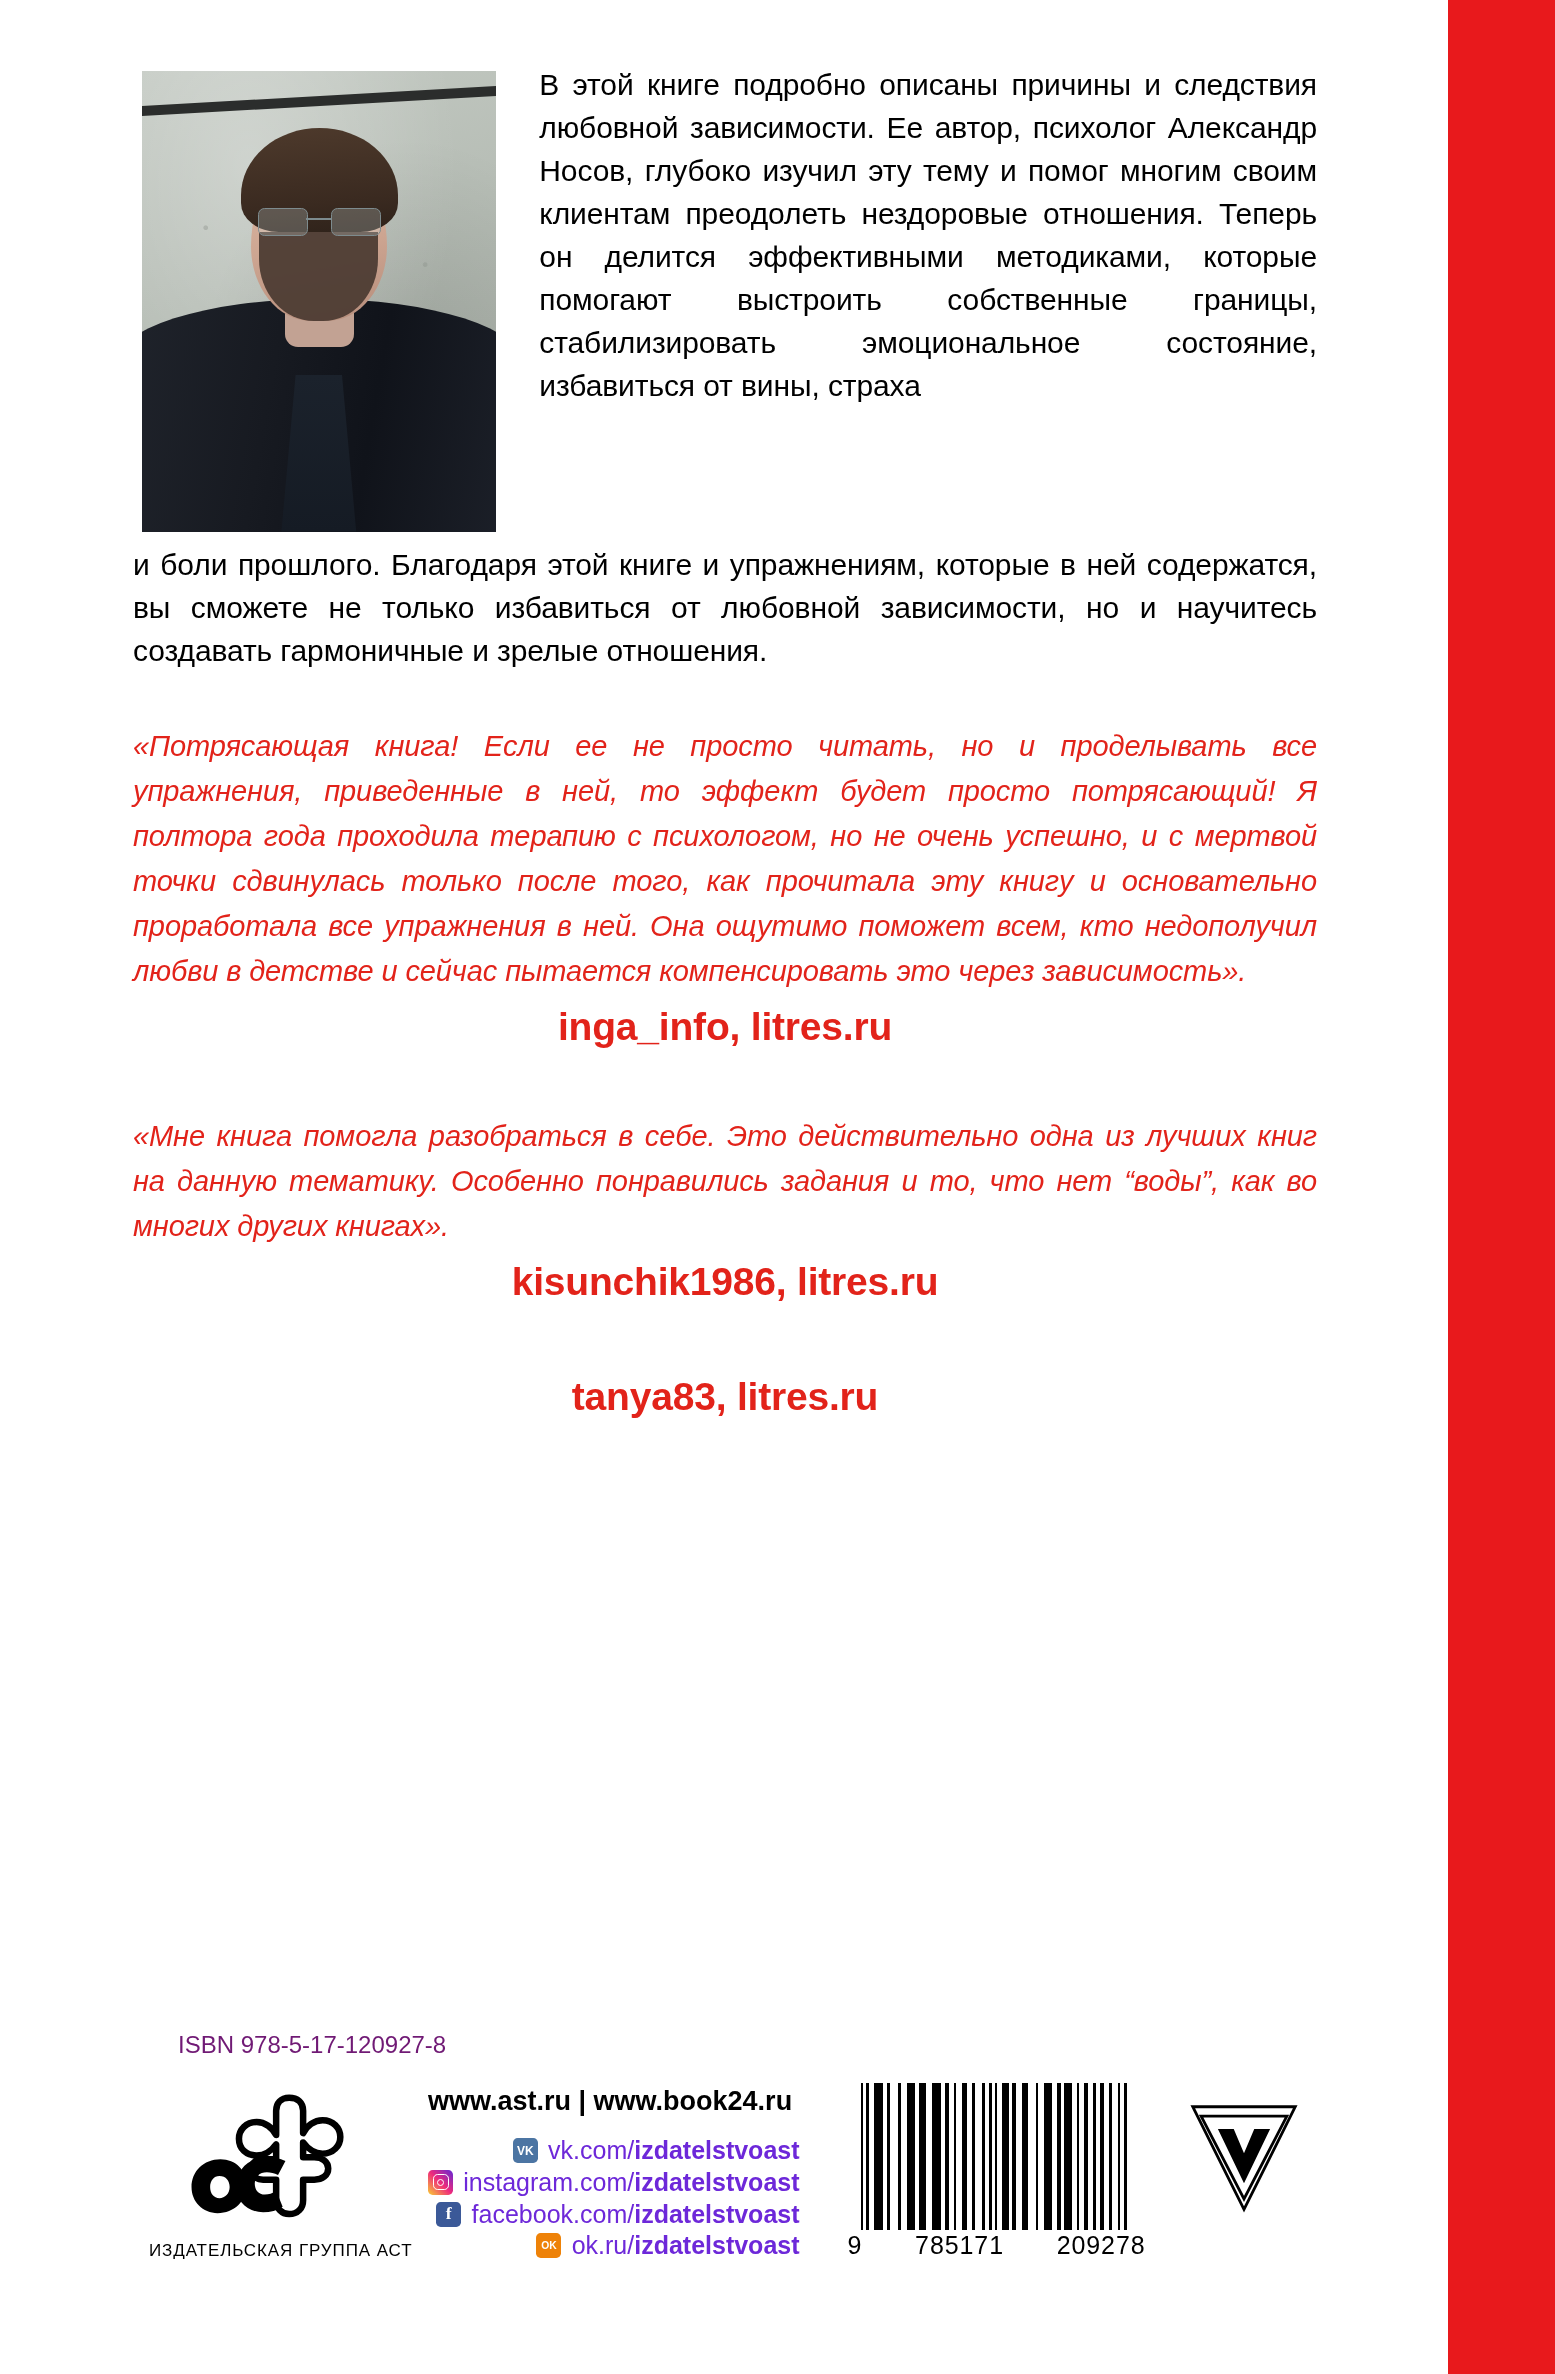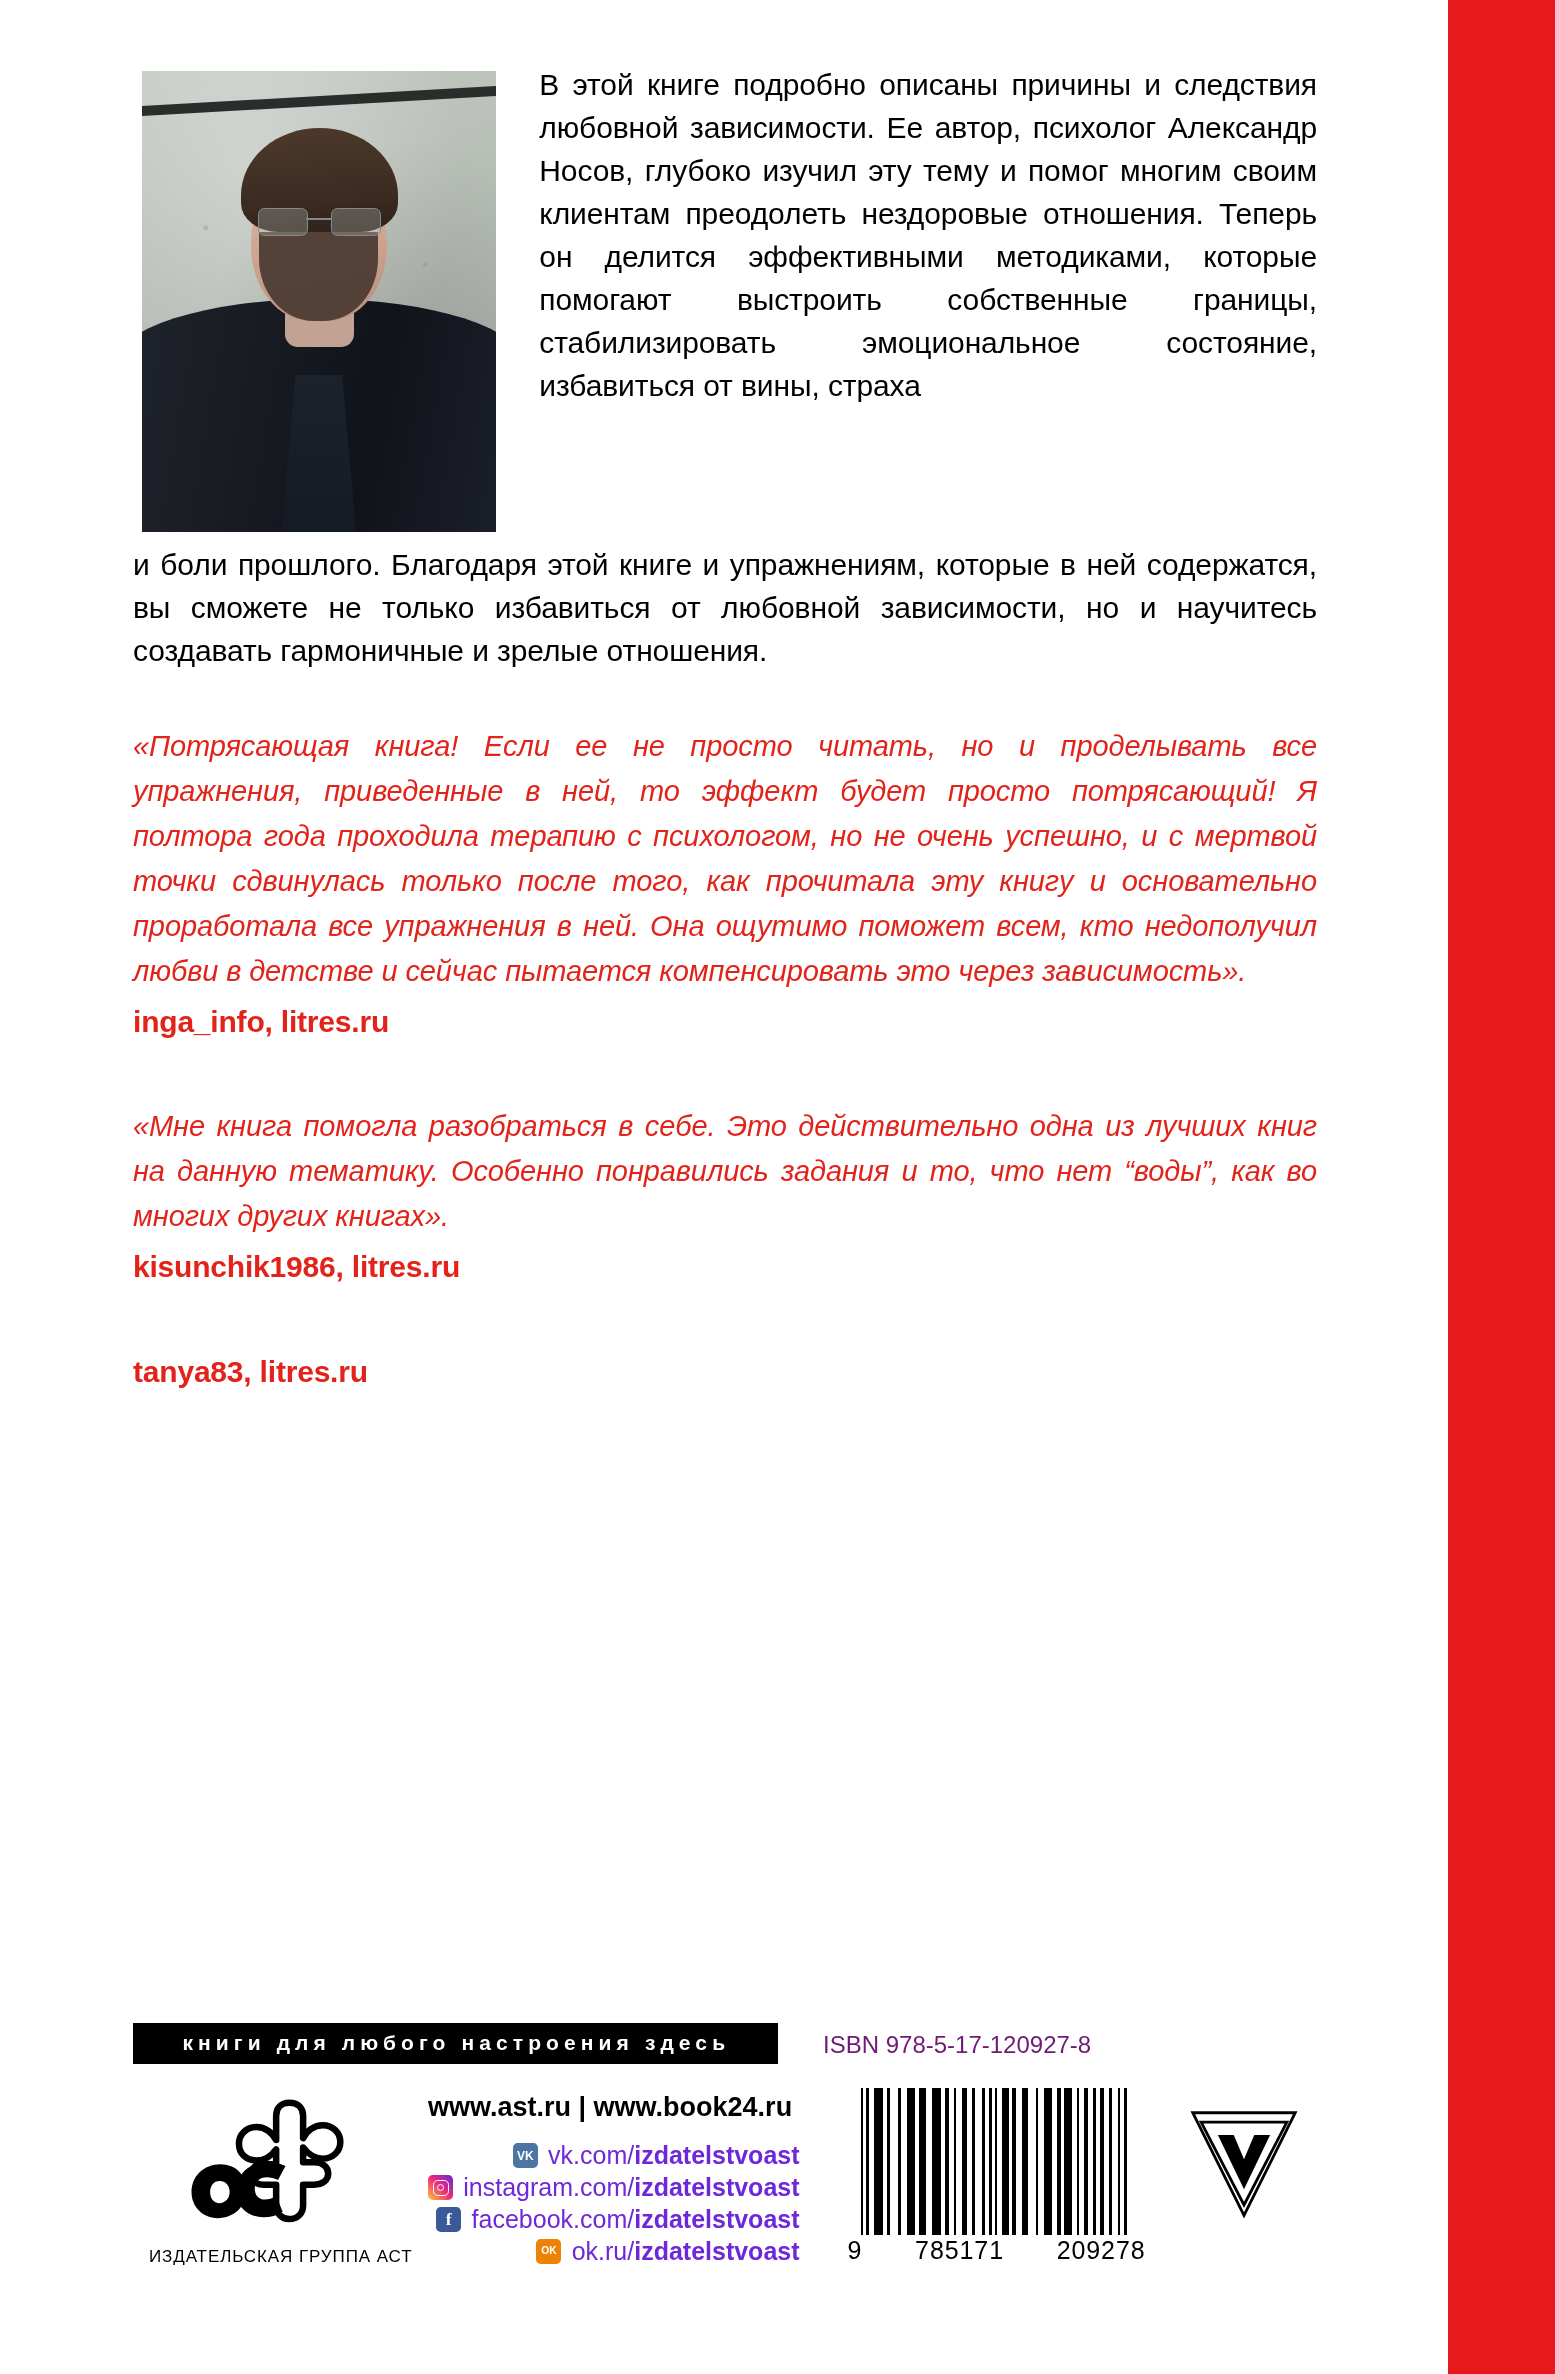--- a/index.html
+++ b/index.html
@@ -189,23 +189,23 @@
     color: #e2231a;
     font-size: 29px;
     line-height: 1.55;
     font-style: italic;
     text-align: justify;
     text-justify: inter-word;
     letter-spacing: -0.1px;
   }
   .quote-attrib {
     color: #e2231a;
-    font-size: 30px;
+    font-size: 39px;
     font-weight: bold;
-    text-align: left;
+    text-align: center;
     margin-top: 11.2px;
     letter-spacing: -0.2px;
   }
   .gap-1 { height: 58px; }
   .gap-2 { height: 52px; }
 
   
   .footer {
     position: absolute;
     left: 133px;
@@ -381,21 +381,20 @@
       <div class="quote-block">
         <div class="quote-attrib">tanya83, litres.ru</div>
       </div>
 
     </div>
   </div>
 
   <div class="footer">
 
     <div class="footer-top">
-      <div class="slogan-bar">книги для любого настроения здесь</div>
       <div class="isbn-text">ISBN 978-5-17-120927-8</div>
     </div>
 
     <div class="footer-main">
 
       <div class="ast-logo-wrap">
         <svg class="ast-logo-mark" viewBox="0 0 214 150" aria-hidden="true">
 
           <path d="M126 6 c-9 0 -14 6 -14 14 l0 26 c-4 -8 -12 -14 -21 -14 c-11 0 -19 8 -19 18 c0 11 8 18 19 18 c8 0 16 -5 21 -12 l0 16 l-14 0 c-8 0 -13 5 -13 11 c0 6 5 11 13 11 l14 0 l0 22 c0 9 6 15 14 15 c9 0 15 -6 15 -15 l0 -22 l12 0 c9 0 15 -5 15 -12 c0 -7 -6 -12 -15 -12 l-12 0 l0 -16 c5 7 13 12 21 12 c11 0 19 -8 19 -18 c0 -10 -8 -18 -19 -18 c-9 0 -17 6 -21 14 l0 -24 c0 -9 -6 -14 -15 -14 z" fill="none" stroke="#000" stroke-width="7" stroke-linejoin="round"></path>
 

